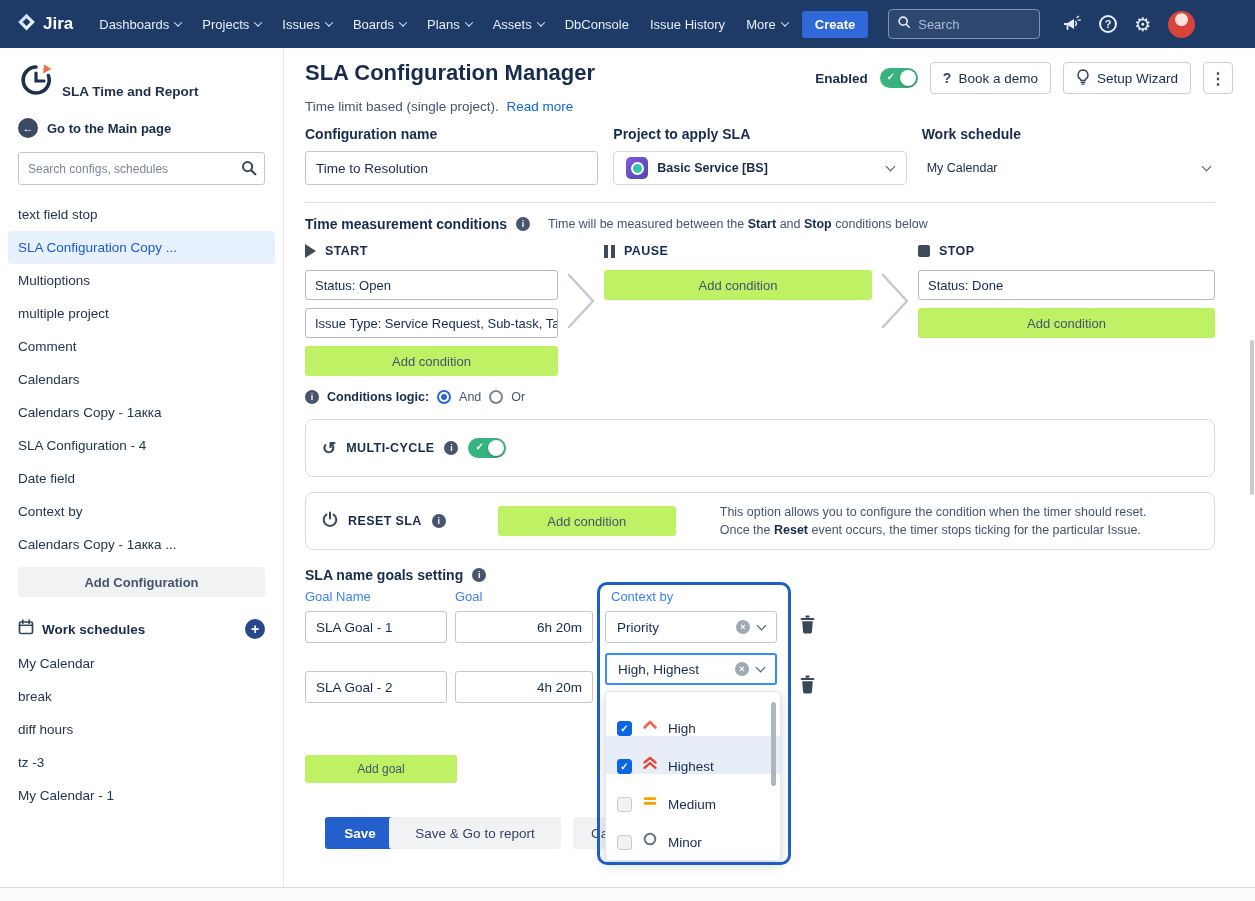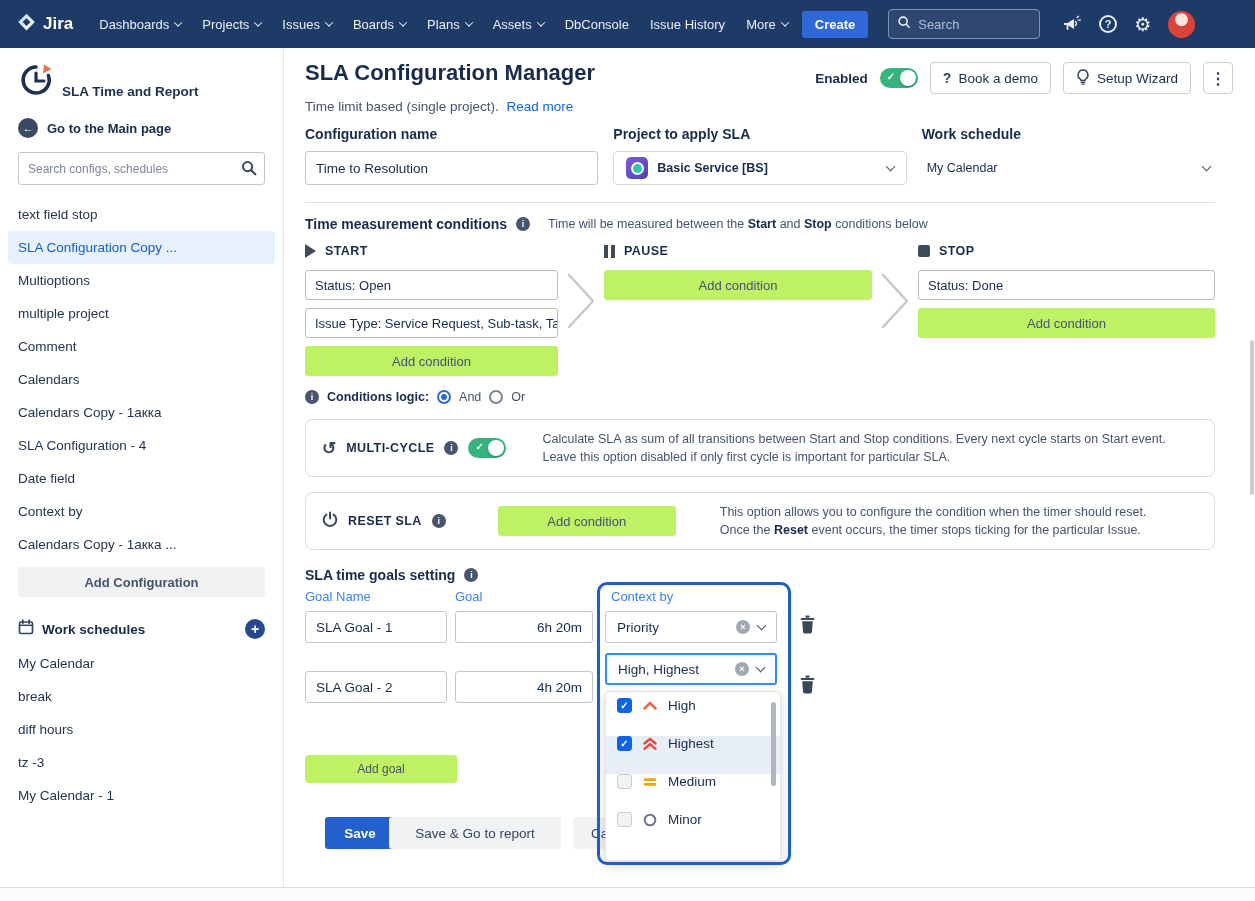--- a/index.html
+++ b/index.html
@@ -146,21 +146,21 @@
   .gsel { height:32px; border:1.5px solid #C1C7D0; border-radius:3px; background:#fff; display:flex; align-items:center;
           gap:8px; padding:0 11px; font-size:13.5px; cursor:pointer; }
   .gsel .sp { flex:1; }
   .gsel.focused { border:2px solid #388BFF; }
   .clear-ic { width:14px; height:14px; border-radius:50%; background:#A0A8B4; color:#fff; font-size:9px;
               display:flex; align-items:center; justify-content:center; cursor:pointer; flex:0 0 auto; }
   .clear-ic::after { content:"\00D7"; font-weight:bold; }
   .trash { cursor:pointer; }
   .dropdown { background:#fff; border:1px solid #E2E5EA; border-radius:4px; box-shadow:0 4px 12px rgba(9,30,66,.18);
               padding:6px 0; z-index:40; }
-  .drop-item { height:38px; display:flex; align-items:flex-start; gap:10px; padding:0 11px; font-size:13.5px; color:#172B4D; cursor:pointer; }
+  .drop-item { height:38px; display:flex; align-items:flex-end; gap:10px; padding:0 11px; font-size:13.5px; color:#172B4D; cursor:pointer; }
   .drop-item.highlighted { background:#E7EEF8; }
   .cb { width:15px; height:15px; border-radius:3px; background:#F1F2F4; border:1.5px solid #C8CDD4; flex:0 0 auto;
         display:flex; align-items:center; justify-content:center; }
   .drop-item.checked .cb { background:#0C66E4; border-color:#0C66E4; }
   .drop-item.checked .cb::after { content:"\2713"; color:#fff; font-size:10px; font-weight:bold; }
   .drop-scroll { position:absolute; right:4px; top:10px; width:5px; height:84px; background:#AEB6C0; border-radius:3px; cursor:pointer; }
   .outline-blue { border:3px solid #1D5FC4; border-radius:10px; pointer-events:none; z-index:60; }
   .btn-primary { height:32px; background:#2360CE; color:#fff; border:0; border-radius:3px; font-size:13.5px; font-weight:bold;
                  display:flex; align-items:center; justify-content:center; cursor:pointer; font-family:"Liberation Sans", sans-serif;margin-left:20px; }
   .btn-gray2 { height:32px; background:#F1F2F4; border:0; border-radius:3px; font-size:13.5px; font-weight:500; color:#344563;
@@ -421,24 +421,20 @@
         <div class="chip">Status: Done</div>
         <button class="btn-gray">Add condition</button>
       </div>
     </div>
 
     <div class="opt-box narrow">
       <span class="hist-ic"></span>
       <span class="opt-label">MULTI-CYCLE</span>
       <span class="info-ic"></span>
       <span class="toggle"></span>
-      <div class="opt-desc mc-desc">
-        <div>Calculate SLA as sum of all transitions between Start and Stop conditions. Every next cycle starts on Start event.</div>
-        <div>Leave this option disabled if only first cycle is important for particular SLA.</div>
-      </div>
     </div>
 
     <div class="opt-box narrow">
       <span>
         <svg width="16" height="17" viewBox="0 0 16 17">
           <path d="M8 1.5 v6" stroke="#3B4758" stroke-width="2" stroke-linecap="round"></path>
           <path d="M4.4 3.6 a6.3 6.3 0 1 0 7.2 0" fill="none" stroke="#3B4758" stroke-width="2" stroke-linecap="round"></path>
         </svg>
       </span>
       <span class="opt-label">RESET SLA</span>
@@ -448,21 +444,21 @@
         <div>This option allows you to configure the condition when the timer should reset.</div>
         <div>
           <span>Once the</span>
           <b>Reset</b>
           <span>event occurs, the timer stops ticking for the particular Issue.</span>
         </div>
       </div>
     </div>
 
     <div class="goals-head">
-      <span class="sec-title">SLA time goals setting</span>
+      <span class="sec-title">SLA name goals setting</span>
       <span class="info-ic"></span>
     </div>
 
     <div class="goals-wrap">
 
       <span class="abs gcol-label" style="left:0; top:0;">Goal Name</span>
       <span class="abs gcol-label" style="left:150px; top:0;">Goal</span>
       <span class="abs gcol-label" style="left:306px; top:0;">Context by</span>
 
       <input class="abs ginput" style="left: 0px; top: 22px; width: 142px;" readonly="" value="SLA Goal - 1">

